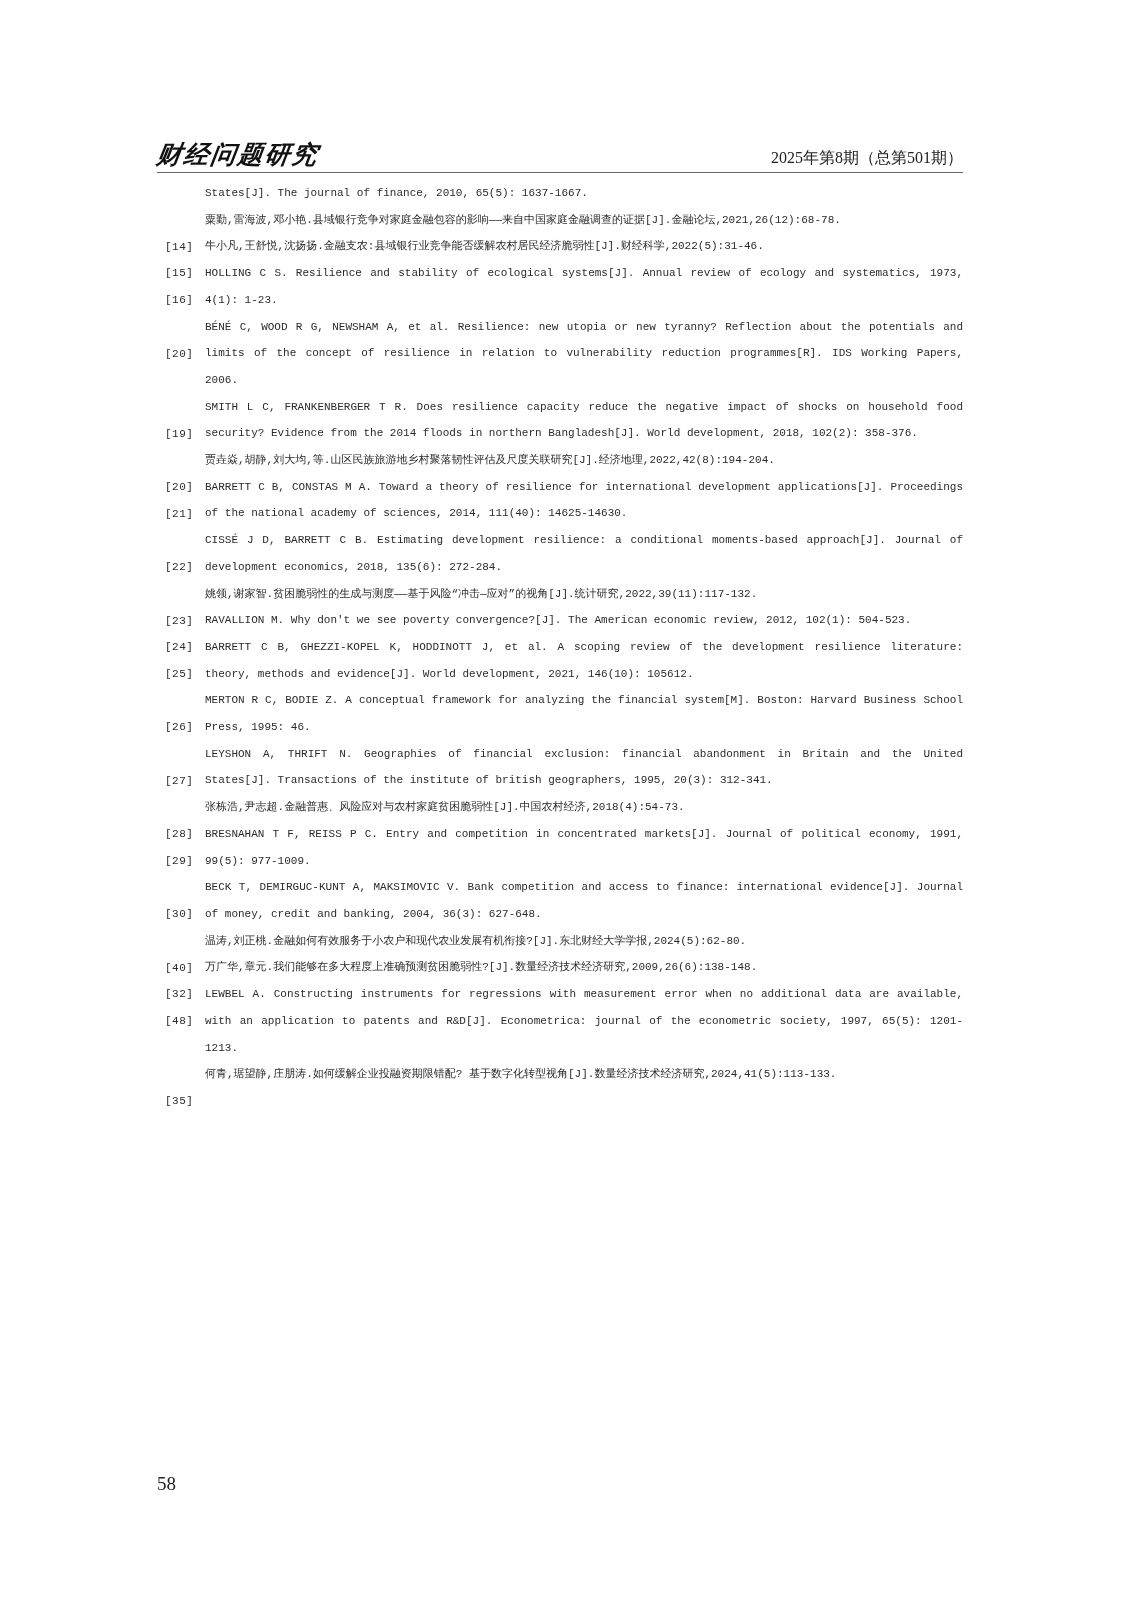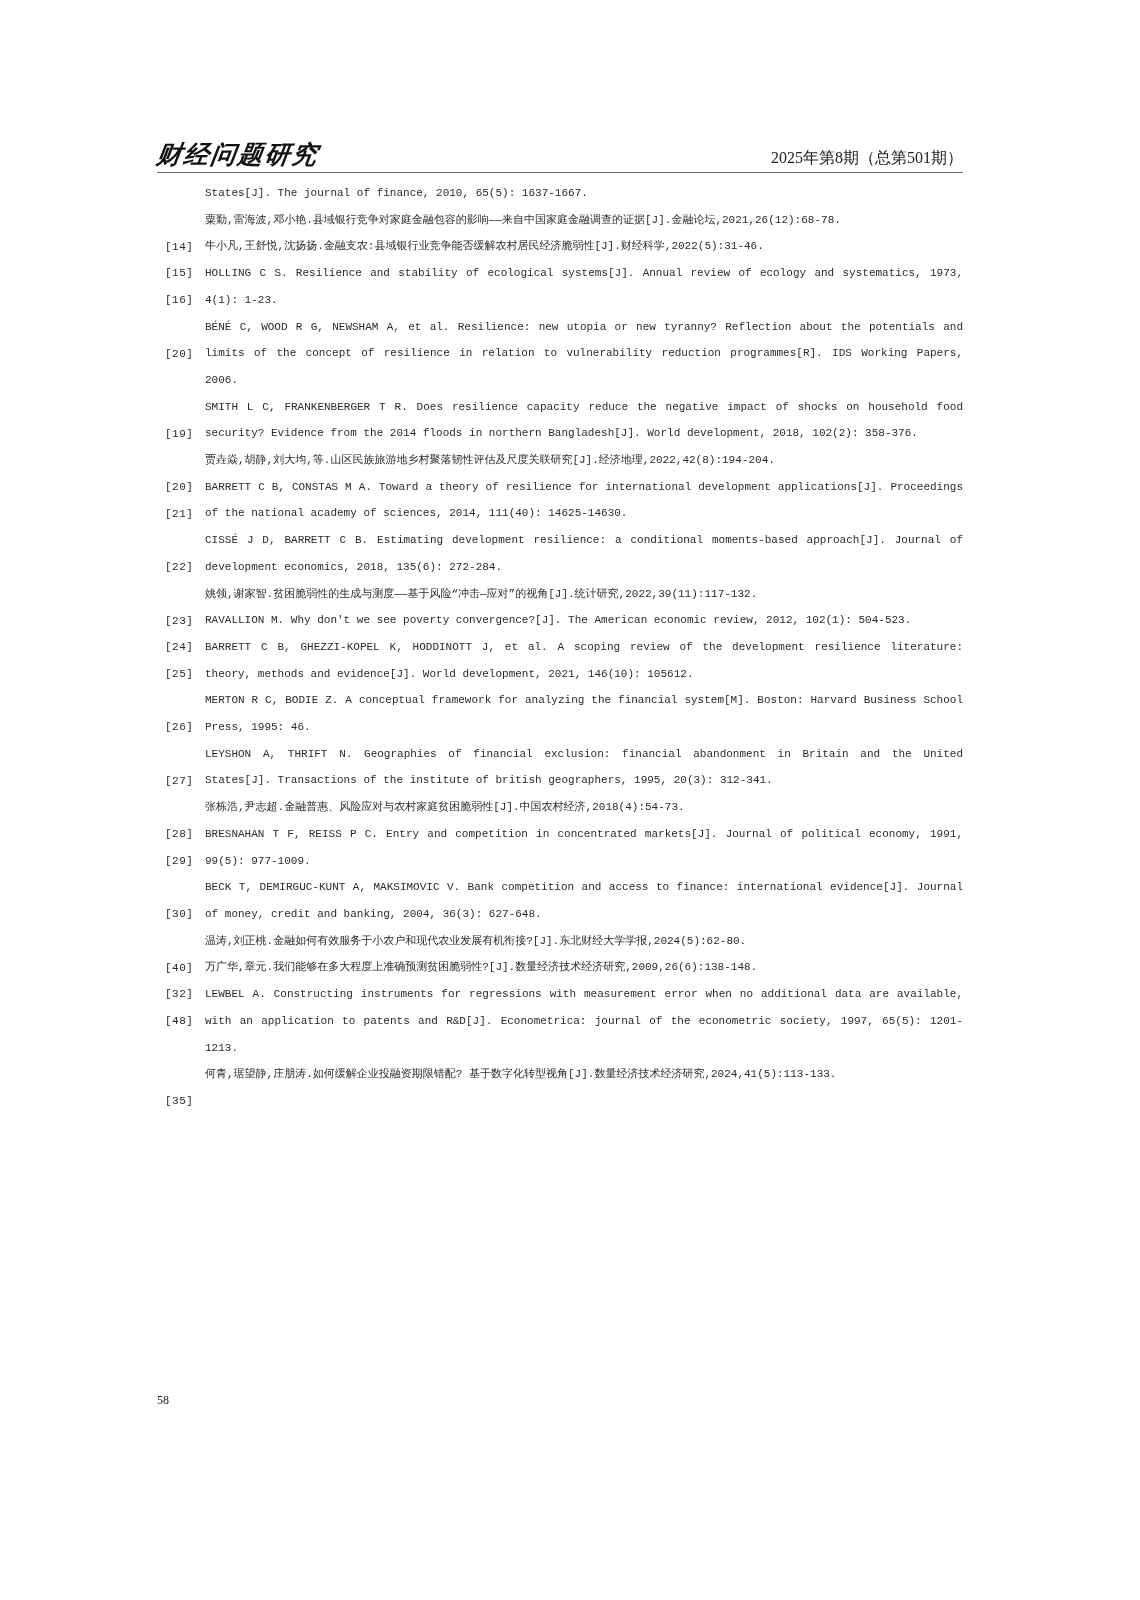--- a/index.html
+++ b/index.html
@@ -10,21 +10,21 @@
                   font-size: 25px; font-weight: bold; font-style: italic; letter-spacing: 2px;
                   color: #111; transform: skewX(-8deg); }
   .issue-info { position: absolute; right: 0; top: 10px; font-size: 16px; color: #222; }
   .header-rule { position: absolute; left: 157px; top: 172px; width: 806px; height: 1px; background: #666; }
   .refs { position: absolute; left: 157px; top: 180px; width: 806px; }
   .ref { position: relative; padding-left: 48px; font-size: 11px; line-height: 26.7px;
          text-align: justify; text-align-last: left; font-family: Liberation Mono, monospace; }
   .ref .num { position: absolute; left: 8px; top: 0; letter-spacing: 0.5px; margin-top: 27px; }
   .ref .txt { display: block; }
   .ref.cont { padding-left: 48px; }
-  .page-number { position: absolute; left: 157px; top: 1393px; font-size: 12px; color: #222; }
+  .page-number { position: absolute; left: 157px; top: 1473px; font-size: 19px; color: #222; }
 </style>
 </head>
 <body>
 
 <div class="page-header">
   <div class="journal-logo">财经问题研究</div>
   <div class="issue-info">2025年第8期（总第501期）</div>
 </div>
 <div class="header-rule"></div>
 

